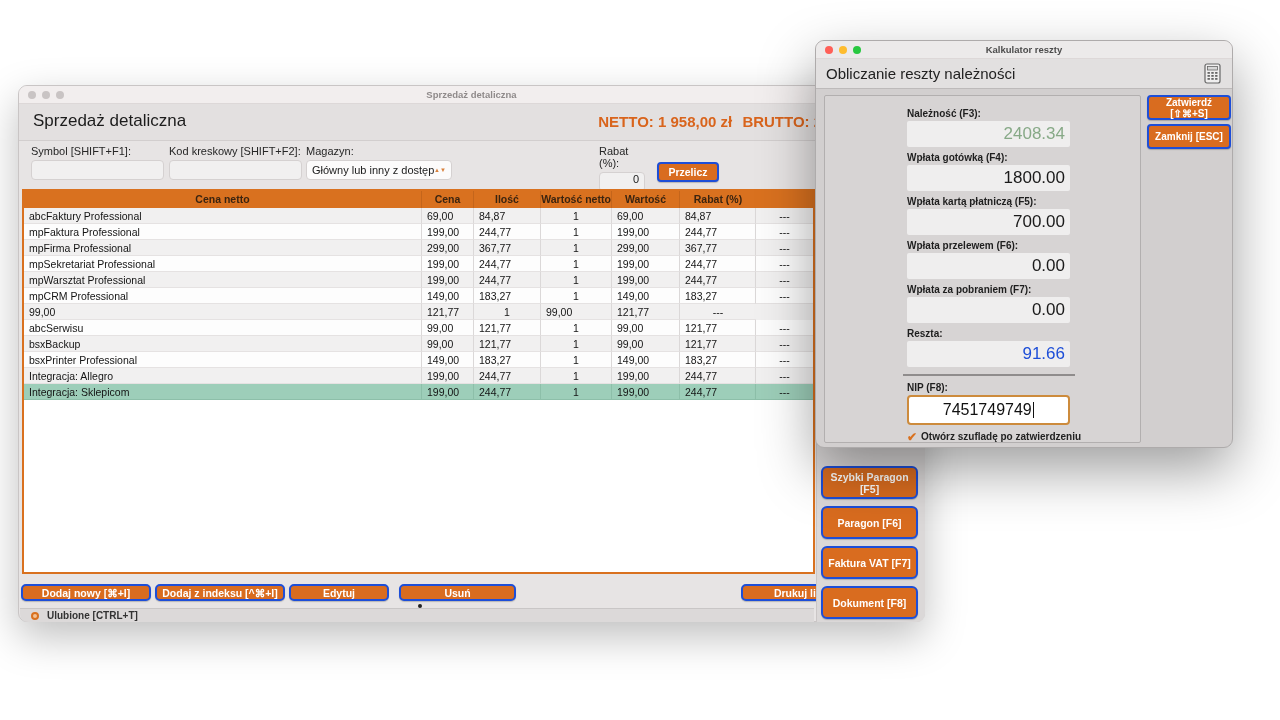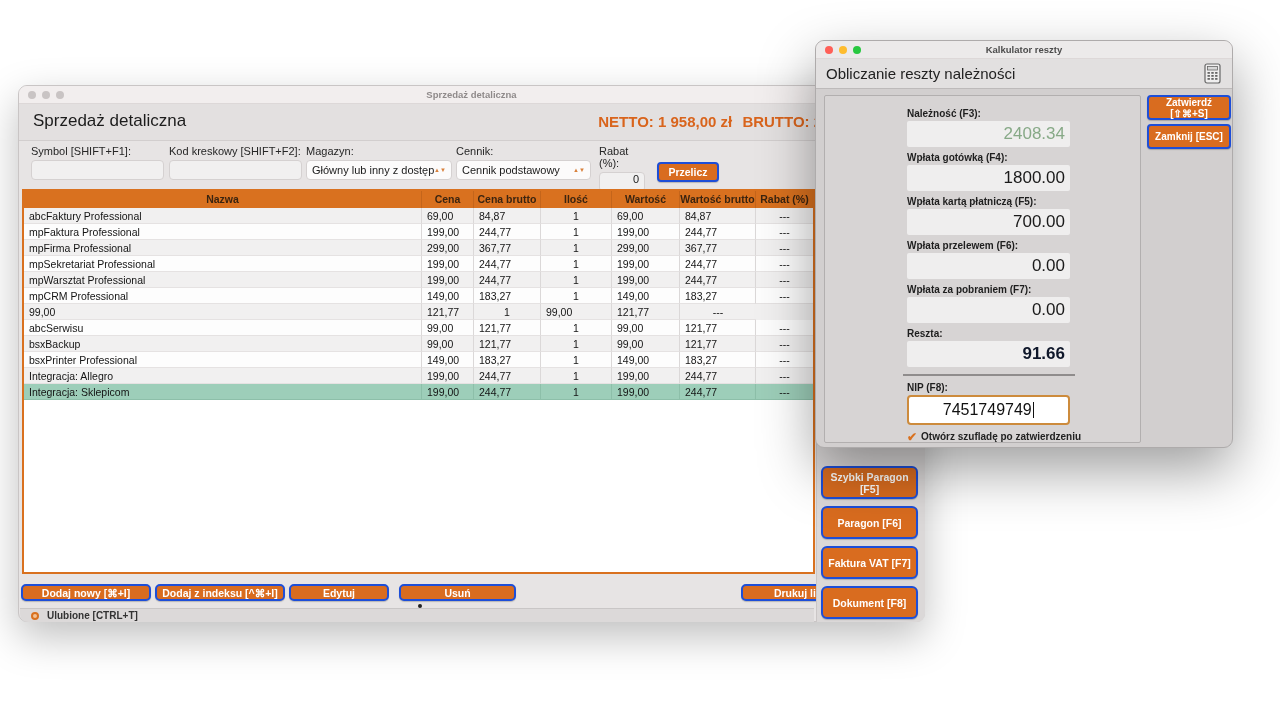--- a/index.html
+++ b/index.html
@@ -74,21 +74,21 @@
     border-bottom:1px solid #bdbaba; }
   .dlg-title { position:absolute; left:10px; top:6px; font-size:15px; color:#222; }
   .calc-icon { position:absolute; right:11px; top:4px; }
   .dlg-panel { position:absolute; left:8px; top:54px; width:317px; height:348px; background:#d7d4d4;
     border:1px solid #b2afaf; border-radius:2px; padding:12px 0 0 82px; }
   .field-group { width:163px; margin-bottom:5px; }
   .field-label { font-size:10px; font-weight:bold; color:#1e1e1e; margin-bottom:2px; }
   .field-box { width:163px; height:26px; background:#efeeee; border-radius:2px; font-size:17px;
     color:#1a1a1a; text-align:right; padding:0 5px; line-height:26px; }
   .field-box.green { color:#87a987; }
-  .field-box.blue { color:#0f172a;font-weight:bold; }
+  .field-box.blue { color:#1d4ed8; }
   .dlg-sep { width:172px; height:2px; background:#8f8c8c; margin:7px 0 6px -4px; }
   .nip-input { width:163px; height:30px; background:#ffffff; border:2px solid #cd8b3c; border-radius:4px;
     font-size:16px; color:#111; text-align:center; line-height:26px; }
   .cursor { display:inline-block; width:1.5px; height:16px; background:#111; vertical-align:-3px; margin-left:1px; }
   .chk-row { margin-top:6px; font-size:10px; font-weight:bold; color:#222; display:flex; align-items:center; gap:4px; }
   .chk-mark { color:#d9711f; font-size:12px; font-weight:bold; line-height:10px; }
   .dlg-btn { position:absolute; left:331px; width:84px; height:25px; font-size:10px; border-radius:4px; }
 </style>
 </head>
 <body>
@@ -124,37 +124,29 @@
         <span class="flabel">Kod kreskowy [SHIFT+F2]:</span>
         <div class="finput"></div>
       </div>
       <div class="fgroup" style="left:287px; width:146px;">
         <span class="flabel">Magazyn:</span>
         <div class="fselect">
           <span style="overflow:hidden;white-space:nowrap;">Główny lub inny z dostępnością</span>
           <span class="stepper">▲▼</span>
         </div>
       </div>
-      <div class="fgroup" style="left:437px; width:135px;">
-        <span class="flabel">Cennik:</span>
-        <div class="fselect">
-          <span style="overflow:hidden;white-space:nowrap;">Cennik podstawowy</span>
-          <span class="stepper">▲▼</span>
-        </div>
-      </div>
       <div class="fgroup" style="left:580px; width:46px;">
         <span class="flabel">Rabat (%):</span>
         <div class="finput num">0</div>
       </div>
       <button class="btn przelicz">Przelicz</button>
     </div>
 
     <div class="table">
       <div class="tr thead">
-        <div class="th">Nazwa</div>
         <div class="th">Cena netto</div>
         <div class="th">Cena brutto</div>
         <div class="th">Ilość</div>
         <div class="th">Wartość netto</div>
         <div class="th">Wartość brutto</div>
         <div class="th" style="border-right:none;">Rabat (%)</div>
       </div>
       <div id="table-body">
           <div class="tr stripe-a">
             <div class="td name">abcFaktury Professional</div>

